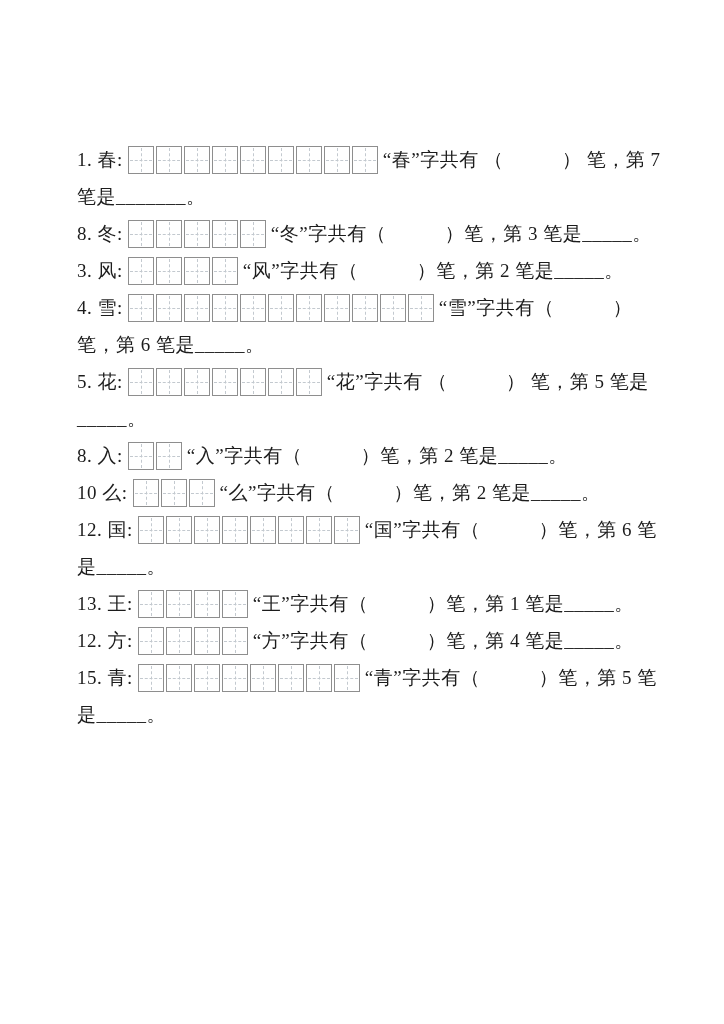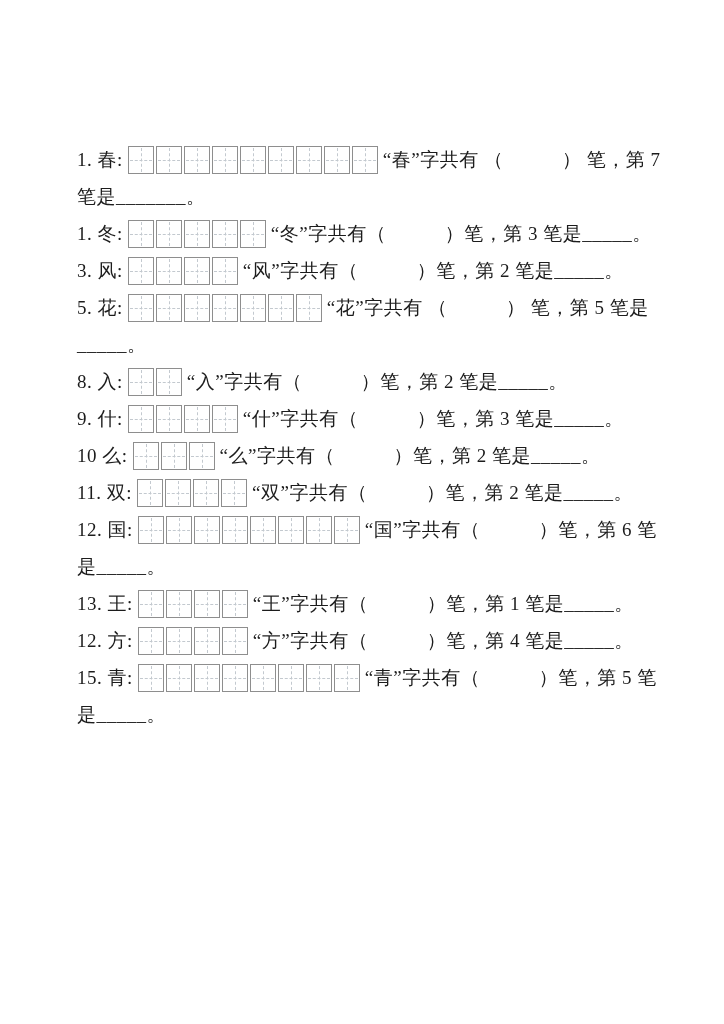--- a/index.html
+++ b/index.html
@@ -73,63 +73,64 @@
           <span class="tz"></span>
           <span class="tz"></span>
           <span class="tz"></span>
           <span class="tz"></span>
           <span class="tz"></span>
           <span class="tz"></span>
           <span class="tz"></span>
           <span class="tz"></span>
           <span class="tz"></span>
         </span><span>“春”字共有 （　　　） 笔，第 7 笔是_______。</span></div>
-      <div class="exercise"><span class="ex-label">1. 冬:</span><span class="grid-row">
+      <div class="exercise"><span class="ex-label">8. 冬:</span><span class="grid-row">
           <span class="tz"></span>
           <span class="tz"></span>
           <span class="tz"></span>
           <span class="tz"></span>
           <span class="tz"></span>
         </span><span>“冬”字共有（　　　）笔，第 3 笔是_____。</span></div>
       <div class="exercise"><span class="ex-label">3. 风:</span><span class="grid-row">
           <span class="tz"></span>
           <span class="tz"></span>
           <span class="tz"></span>
           <span class="tz"></span>
         </span><span>“风”字共有（　　　）笔，第 2 笔是_____。</span></div>
+      <div class="exercise"><span class="ex-label">4. 雪:</span><span class="grid-row">
+          <span class="tz"></span>
+          <span class="tz"></span>
+          <span class="tz"></span>
+          <span class="tz"></span>
+          <span class="tz"></span>
+          <span class="tz"></span>
+          <span class="tz"></span>
+          <span class="tz"></span>
+          <span class="tz"></span>
+          <span class="tz"></span>
+          <span class="tz"></span>
+        </span><span>“雪”字共有（　　　）笔，第 6 笔是_____。</span></div>
       <div class="exercise"><span class="ex-label">5. 花:</span><span class="grid-row">
           <span class="tz"></span>
           <span class="tz"></span>
           <span class="tz"></span>
           <span class="tz"></span>
           <span class="tz"></span>
           <span class="tz"></span>
           <span class="tz"></span>
         </span><span>“花”字共有 （　　　） 笔，第 5 笔是_____。</span></div>
       <div class="exercise"><span class="ex-label">8. 入:</span><span class="grid-row">
           <span class="tz"></span>
           <span class="tz"></span>
         </span><span>“入”字共有（　　　）笔，第 2 笔是_____。</span></div>
-      <div class="exercise"><span class="ex-label">9. 什:</span><span class="grid-row">
-          <span class="tz"></span>
-          <span class="tz"></span>
-          <span class="tz"></span>
-          <span class="tz"></span>
-        </span><span>“什”字共有（　　　）笔，第 3 笔是_____。</span></div>
       <div class="exercise"><span class="ex-label">10 么:</span><span class="grid-row">
           <span class="tz"></span>
           <span class="tz"></span>
           <span class="tz"></span>
         </span><span>“么”字共有（　　　）笔，第 2 笔是_____。</span></div>
-      <div class="exercise"><span class="ex-label">11. 双:</span><span class="grid-row">
-          <span class="tz"></span>
-          <span class="tz"></span>
-          <span class="tz"></span>
-          <span class="tz"></span>
-        </span><span>“双”字共有（　　　）笔，第 2 笔是_____。</span></div>
       <div class="exercise"><span class="ex-label">12. 国:</span><span class="grid-row">
           <span class="tz"></span>
           <span class="tz"></span>
           <span class="tz"></span>
           <span class="tz"></span>
           <span class="tz"></span>
           <span class="tz"></span>
           <span class="tz"></span>
           <span class="tz"></span>
         </span><span>“国”字共有（　　　）笔，第 6 笔是_____。</span></div>

